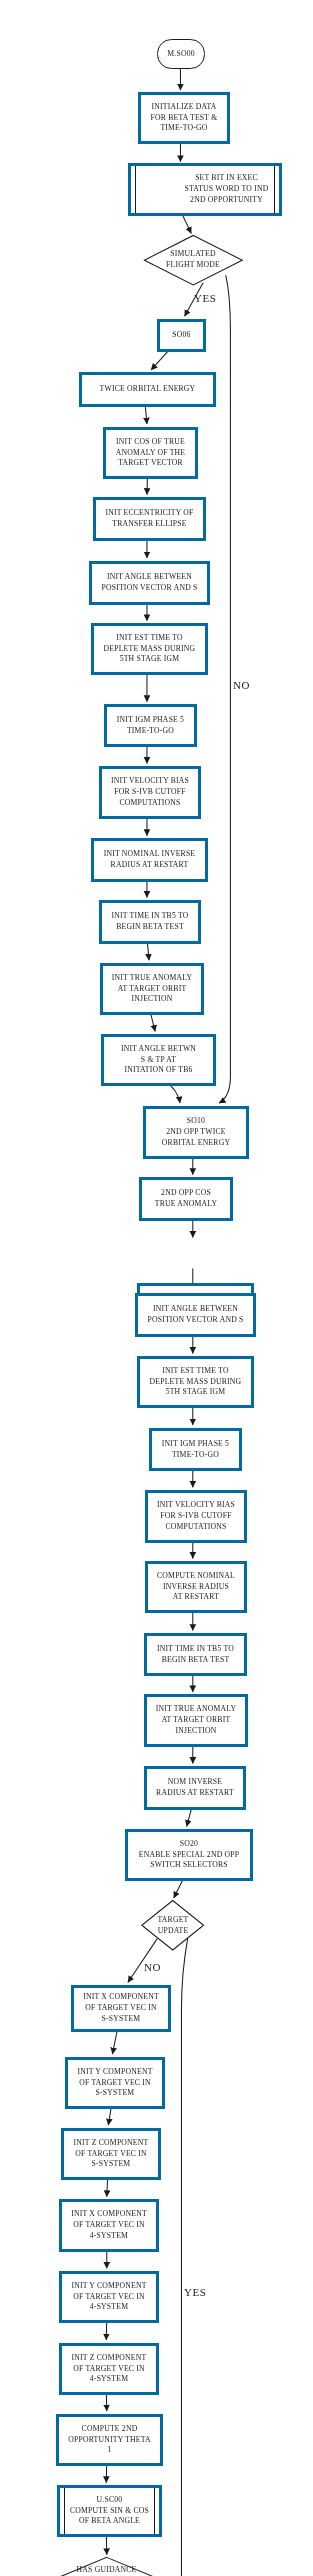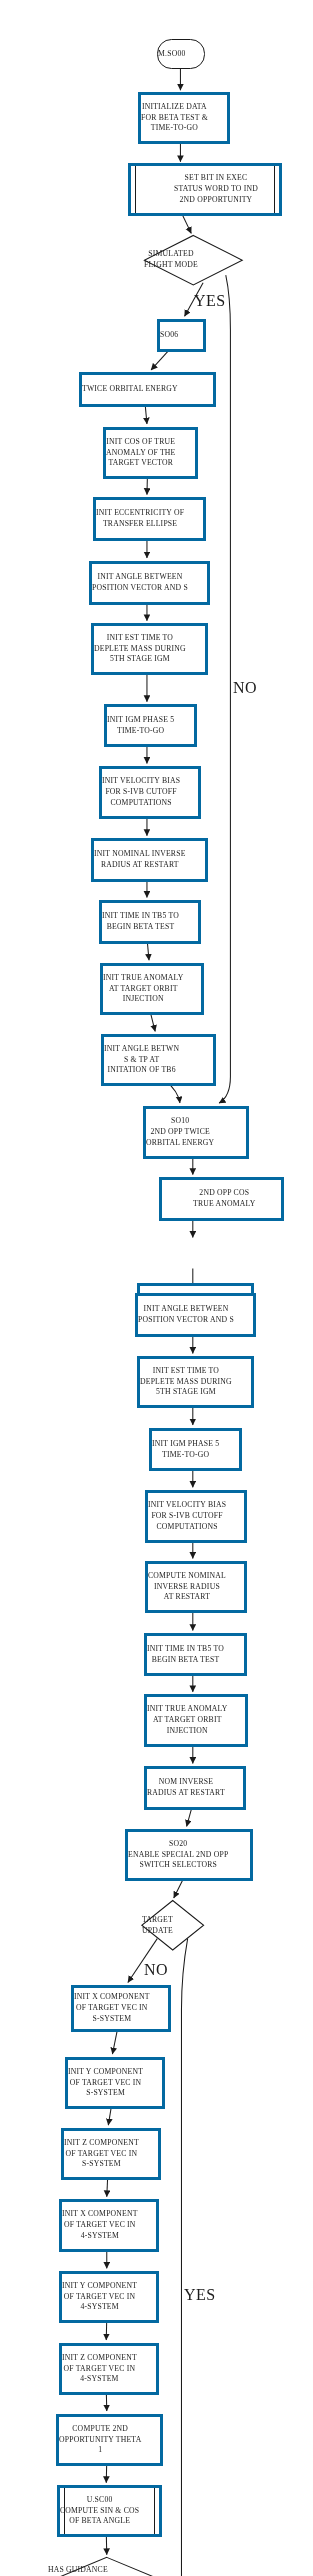--- a/index.html
+++ b/index.html
@@ -7,38 +7,38 @@
     position:relative; width:314px; height:2833px;
     background:#ffffff; overflow:hidden;
     font-family:"Liberation Serif", serif;
   }
   #edge-svg { position:absolute; left:0; top:0; width:314px; height:2833px; }
   .page-title {
     position:absolute; left:7.2px; top:4.1px;
     font-size:13.4px; letter-spacing:0.5px; white-space:nowrap;
   }
   .node {
-    position:absolute; display:flex; align-items:center; justify-content:flex-start;
+    position:absolute; display:flex; align-items:center; justify-content:center;
     background:#ffffff; color:#1b1b1b;
     font-size:7.7px; line-height:1.42; letter-spacing:0.2px;
   }
   .node span { display:block; white-space:pre; text-align:center; }
   .node.process, .node.connector, .node.subroutine { border:3px solid #0369a1; }
   .node.terminal { border:1px solid #1a1a1a; border-radius:14.4px; }
   .node.decision { border:none; background:transparent; }
   .node.subroutine::before {
     content:""; position:absolute; left:4.1px; top:0; bottom:0;
     border-left:1px solid #1a1a1a;
   }
   .node.subroutine::after {
     content:""; position:absolute; right:4.1px; top:0; bottom:0;
     border-right:1px solid #1a1a1a;
   }
   .edge-label {
-    position:absolute; color:#1b1b1b; font-size:16px; letter-spacing:0.5px;
+    position:absolute; color:#1b1b1b; font-size:11px; letter-spacing:0.5px;
     white-space:nowrap; background:transparent;text-align:center;
   }
 </style>
 </head>
 <body>
 
 <div id="canvas">
   <svg id="edge-svg" viewBox="0 0 609 5499" xmlns="http://www.w3.org/2000/svg">
       <defs>
         <marker id="ah" markerWidth="7" markerHeight="7" refX="6.2" refY="3.25" orient="auto">
@@ -160,21 +160,21 @@
       <div class="node process" style="left: 101px; top: 1034px; width: 109px; height: 46px;">
         <span>INIT ANGLE BETWN
 S &amp; TP AT
 INITATION OF TB6</span>
       </div>
       <div class="node connector" style="left: 143px; top: 1106px; width: 100px; height: 47px;">
         <span>SO10
 2ND OPP TWICE
 ORBITAL ENERGY</span>
       </div>
-      <div class="node process" style="left: 159px; top: 1177px; width: 88px; height: 38px; padding-left: 31px;">
+      <div class="node process" style="left: 139px; top: 1177px; width: 88px; height: 38px;">
         <span>2ND OPP COS
 TRUE ANOMALY</span>
       </div>
       <div class="node process" style="left: 137px; top: 1240px; width: 111px; height: 28px; margin-top: 43px;">
         <span>2ND OPP ECCENTRICITY</span>
       </div>
       <div class="node process" style="left: 135px; top: 1293px; width: 115px; height: 38px;">
         <span>INIT ANGLE BETWEEN
 POSITION VECTOR AND S</span>
       </div>

